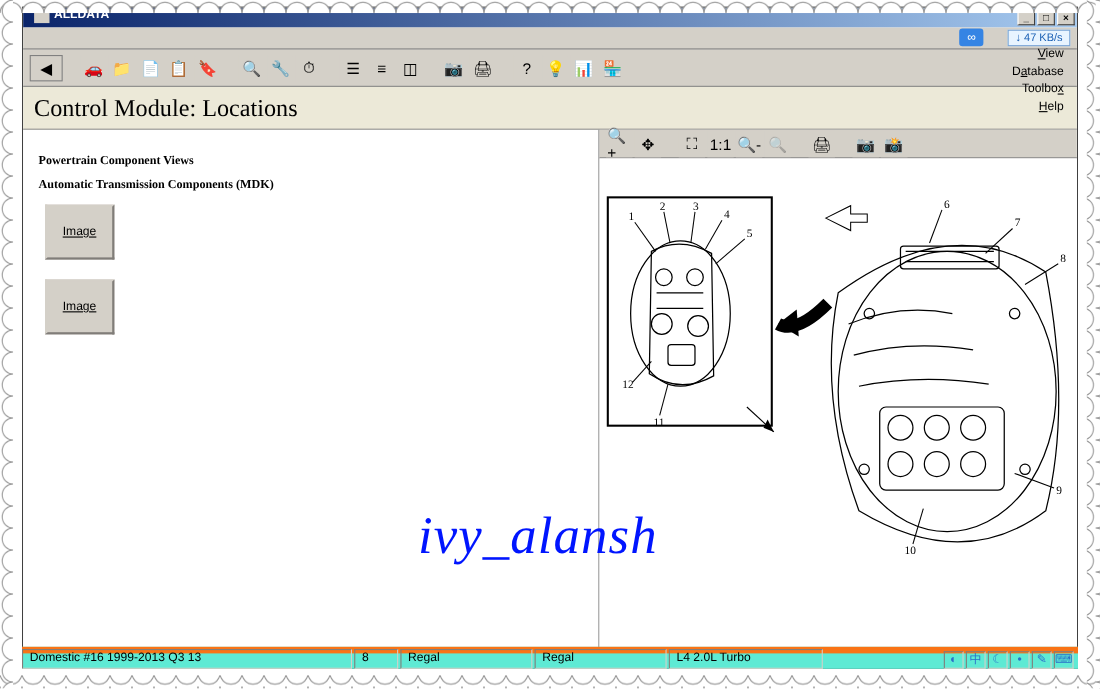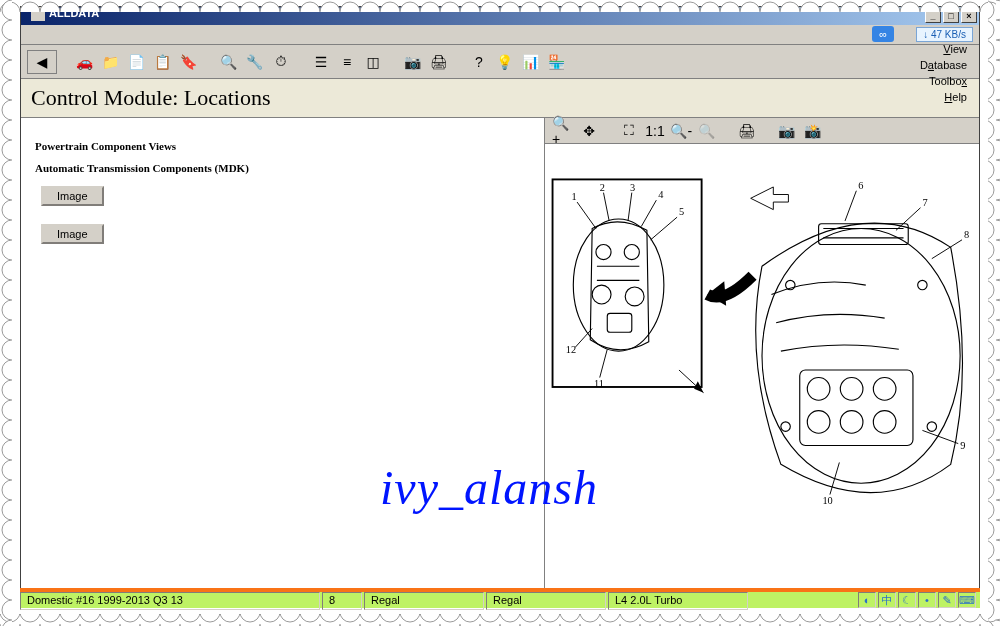--- a/index.html
+++ b/index.html
@@ -126,27 +126,28 @@
     width: 524px;
     padding: 12px 14px;
     border-right: 1px solid #808080;
     overflow: auto;
     font-family: "Times New Roman", serif;
     font-size: 11px;
   }
   .left-pane .heading { font-weight: bold; margin: 10px 0 6px; }
   .img-btn {
     display: inline-block;
-    padding: 2px 14px;
+    padding: 17px 14px;
     border: 2px outset #d4d0c8;
     background: #d4d0c8;
     font-family: "MS Sans Serif", sans-serif;
     font-size: 11px;
     margin: 6px 0 12px 6px;
     cursor: default;
+    text-decoration: underline;
   }
   .right-pane {
     flex: 1;
     display: flex;
     flex-direction: column;
     position: relative;
   }
   .img-toolbar {
     height: 26px;
     background: #d4d0c8;
@@ -172,24 +173,24 @@
     font-size: 48px;
     color: #0015ff;
     z-index: 50;
     letter-spacing: 1px;
   }
   .statusbar {
     position: absolute;
     bottom: 18px;
     left: 20px; right: 20px;
     height: 20px;
-    background: #bef264;
-    border-top: 4px solid #f97316;
-    display: flex;
-    align-items: flex-start;
+    background: #5eead4;
+    border-top: 6px solid #f97316;
+    display: flex;
+    align-items: flex-end;
     font-size: 11px;
   }
   .status-cell {
     border: 1px inset #d4d0c8;
     padding: 1px 6px;
     height: 18px;
     margin-right: 2px;
     white-space: nowrap;
     overflow: hidden;
   }

